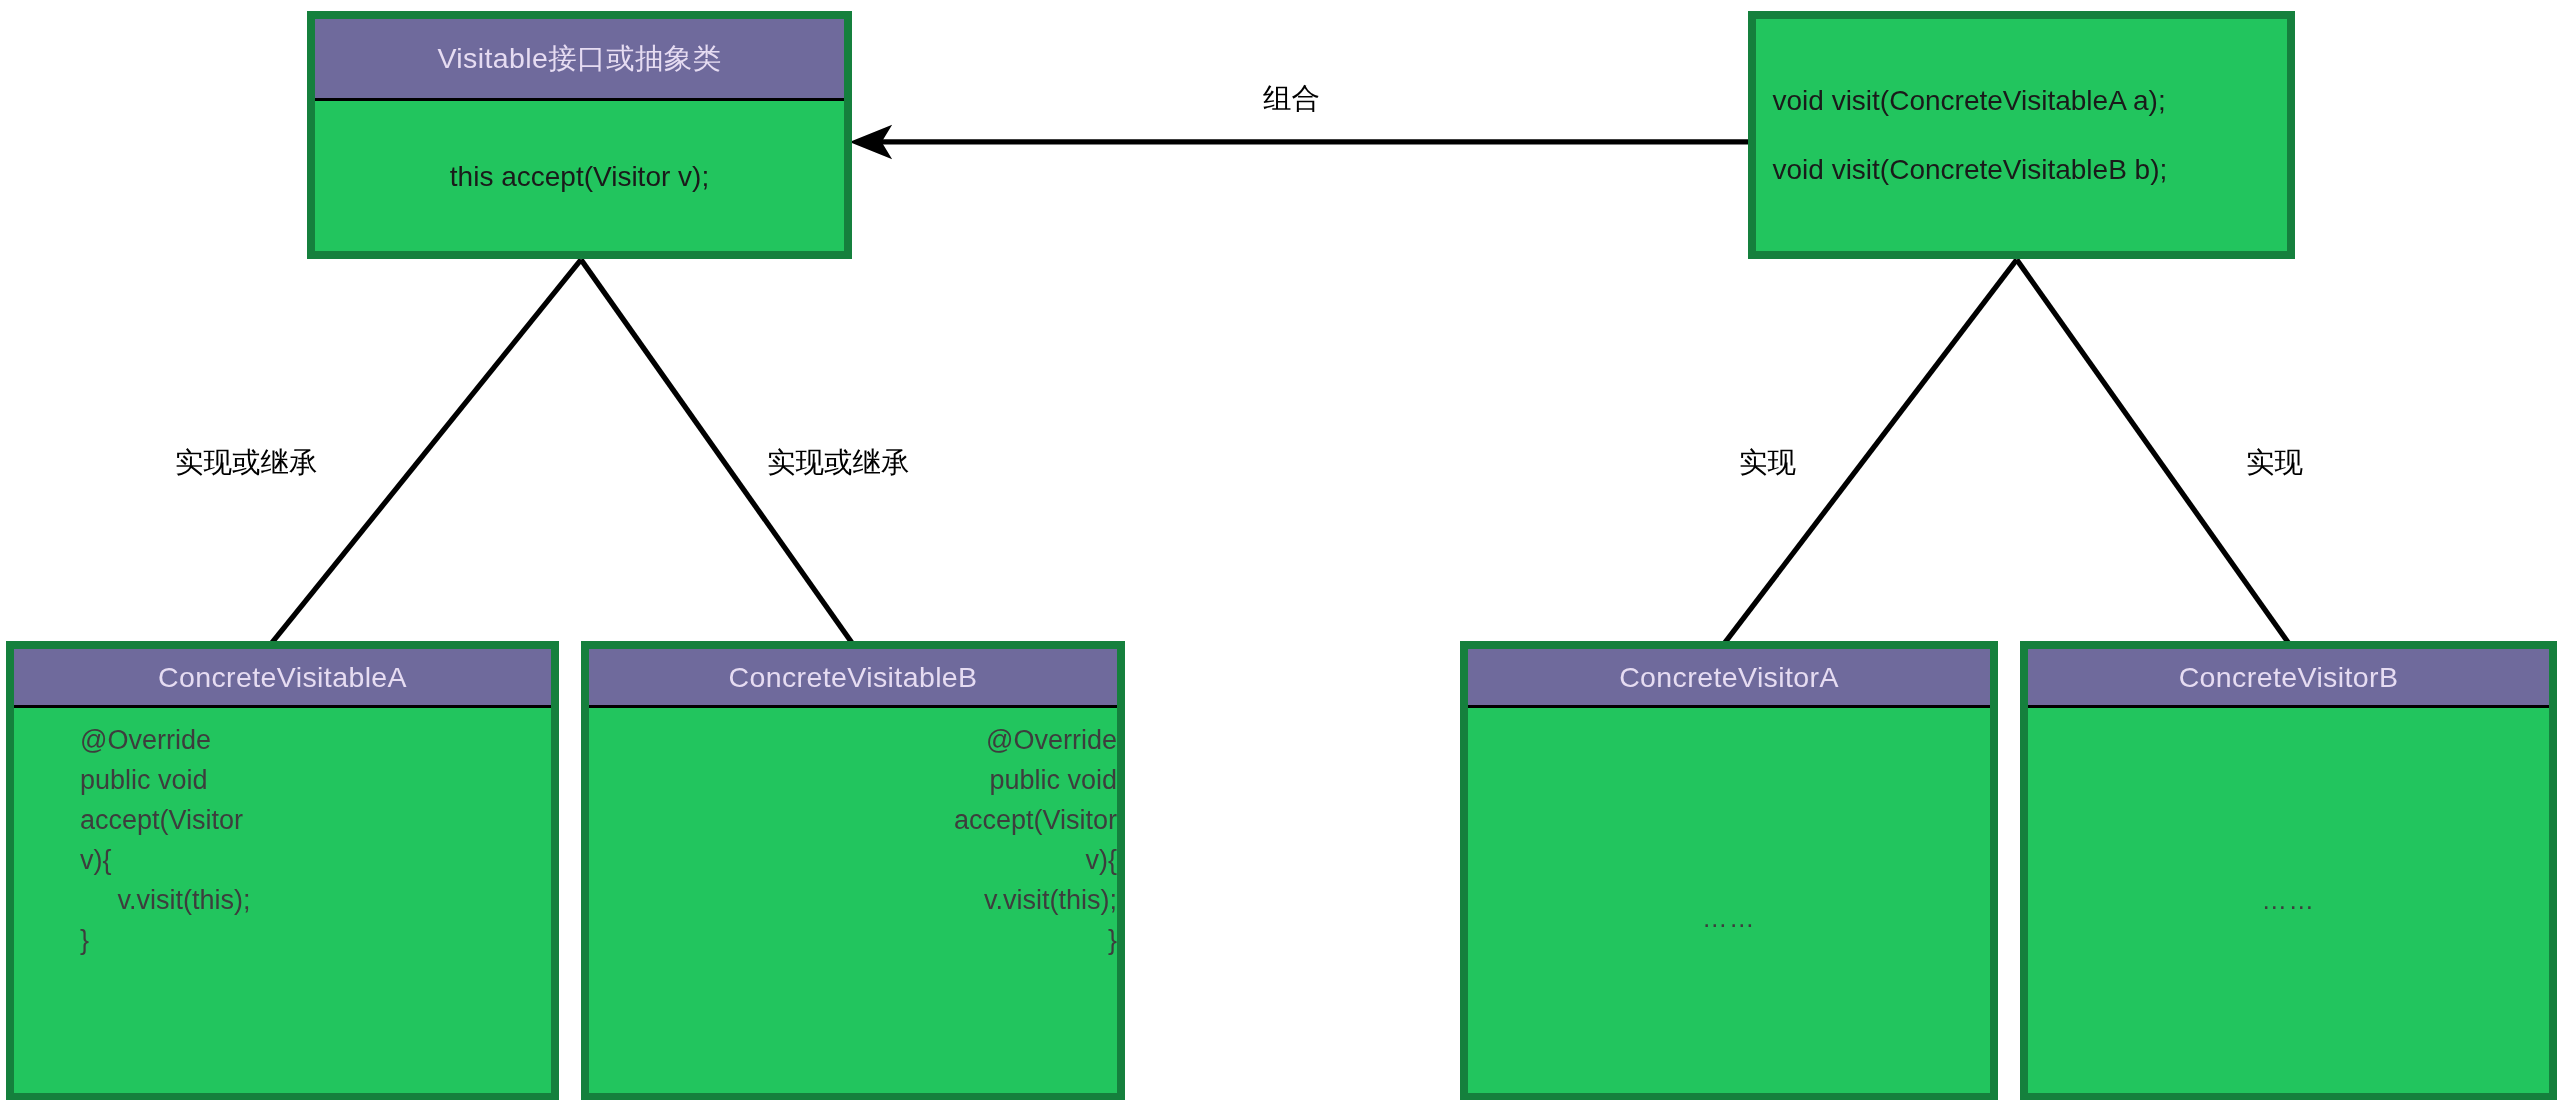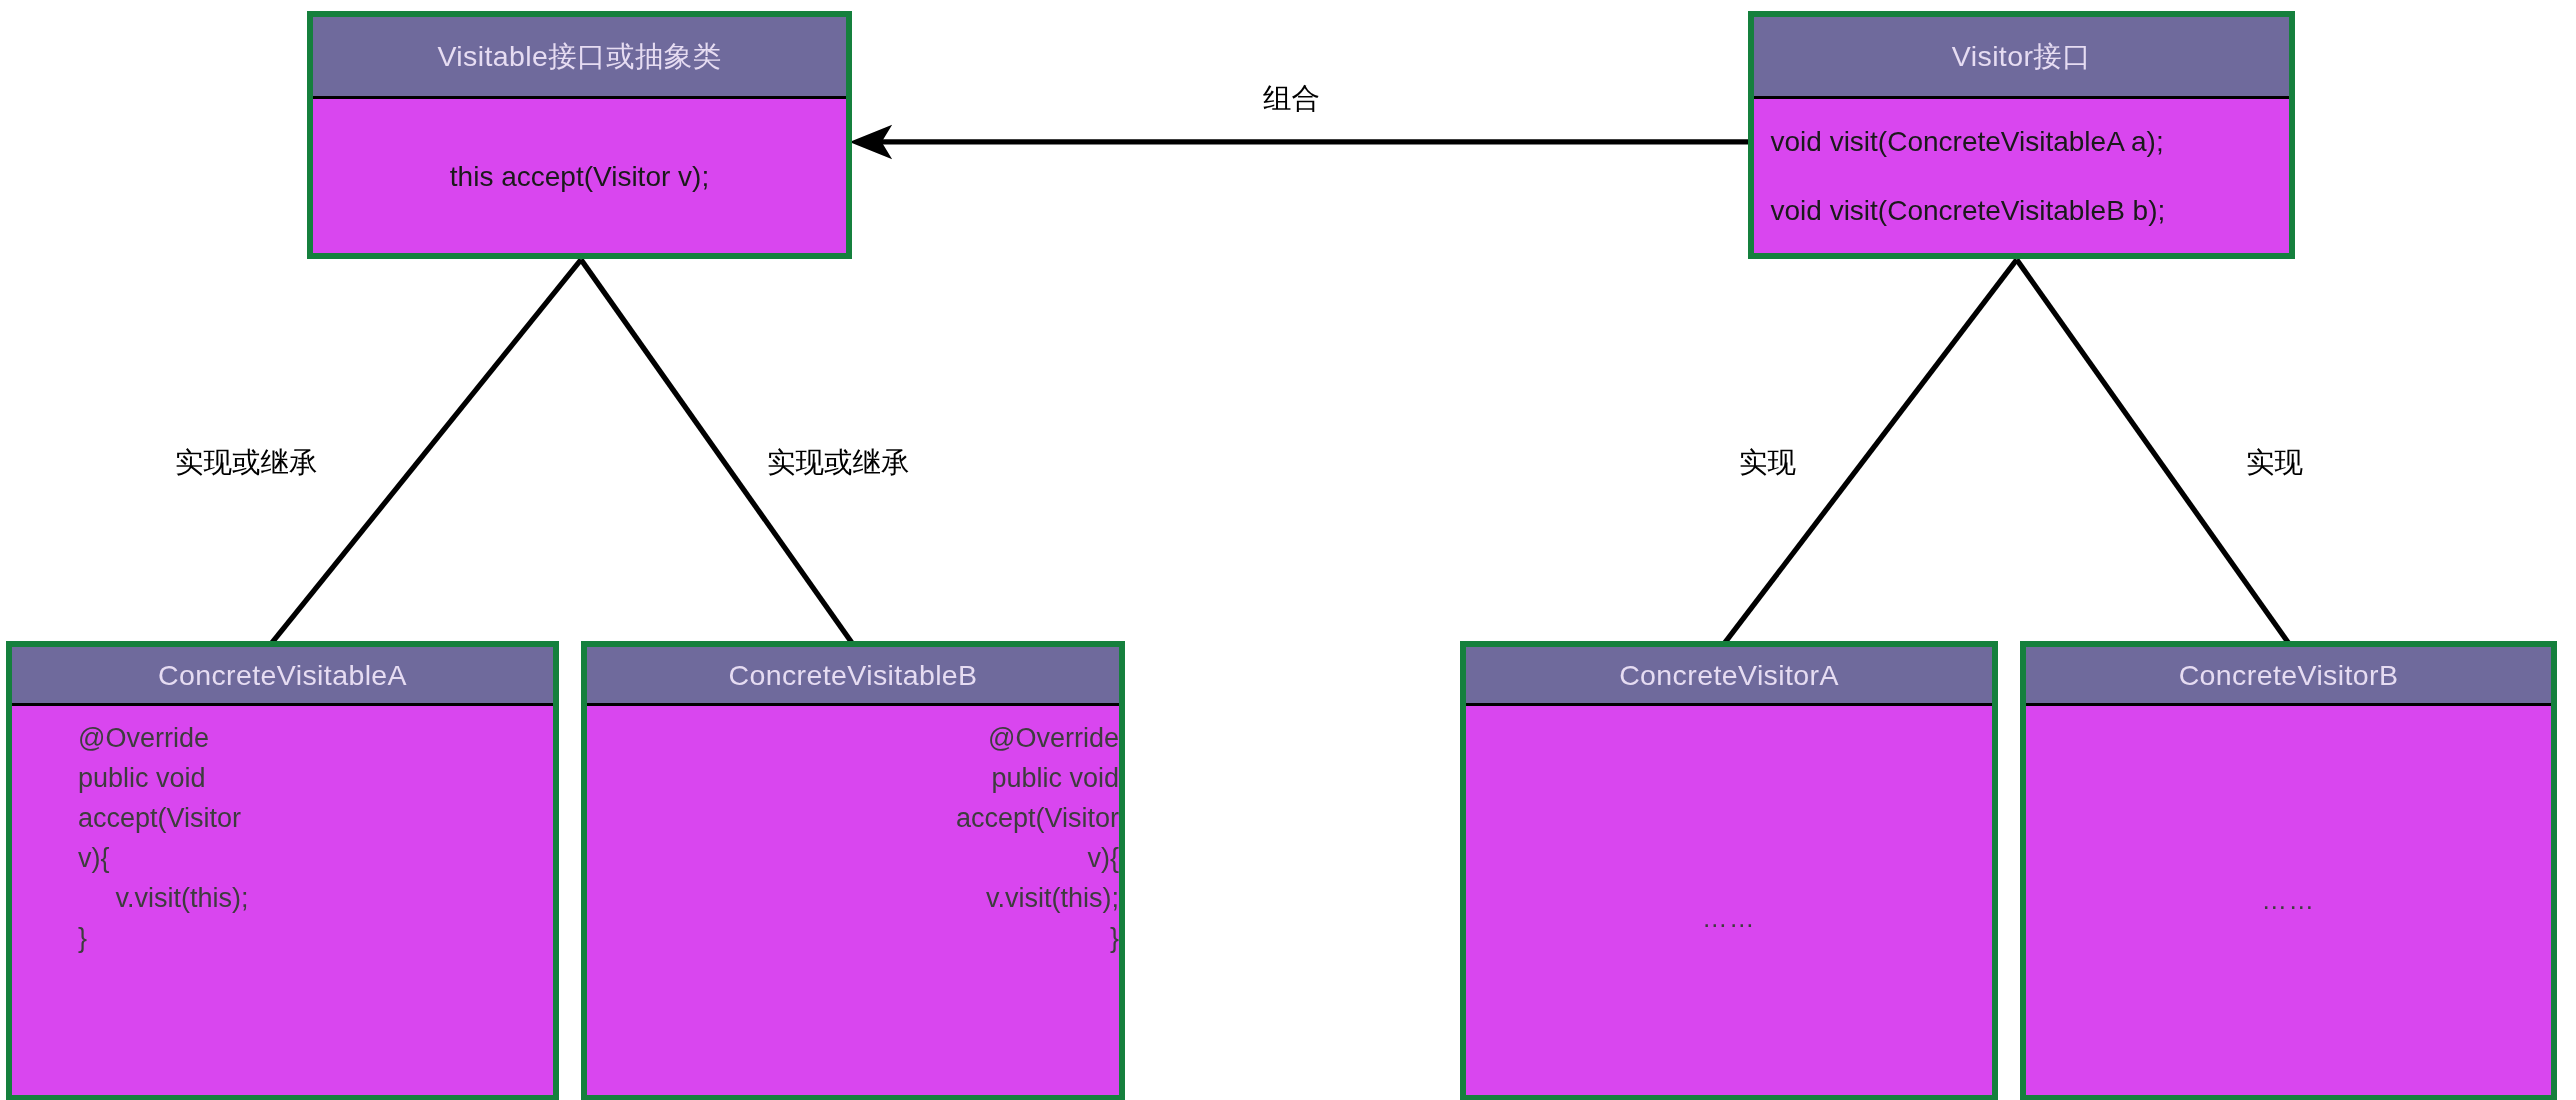--- a/index.html
+++ b/index.html
@@ -11,22 +11,22 @@
     position: relative;
     width: 2576px;
     height: 1101px;
     background: #ffffff;
     font-family: "Liberation Sans", sans-serif;
     overflow: hidden;
   }
   .uml-box {
     position: absolute;
     box-sizing: border-box;
-    border: 6px solid #15803d;
-    background: #d946ef;
+    border: 8px solid #15803d;
+    background: #22c55e;
     display: flex;
     flex-direction: column;
   }
   .uml-header {
     box-sizing: border-box;
     background: #6f6a9c;
     color: #e6dcf2;
     display: flex;
     align-items: center;
     justify-content: center;
@@ -107,21 +107,20 @@
   </svg>
 
   <div class="uml-box" style="left:307px; top:11.2px; width:545px; height:248px;">
     <div class="uml-header" style="height:82px;">Visitable接口或抽象类</div>
     <div class="uml-body center-lines">
       <div class="sig-line">this accept(Visitor v);</div>
     </div>
   </div>
 
   <div class="uml-box" style="left:1748px; top:11.2px; width:547px; height:248px;">
-    <div class="uml-header" style="height:82px;">Visitor接口</div>
     <div class="uml-body body-pad-left">
       <div class="sig-line">void visit(ConcreteVisitableA a);</div>
       <div class="sig-line">void visit(ConcreteVisitableB b);</div>
     </div>
   </div>
 
   <div class="uml-box" style="left:6px; top:641px; width:553px; height:460px;">
     <div class="uml-header" style="height:59px;">ConcreteVisitableA</div>
     <div class="uml-body code">
       <div class="code-line">@Override</div>

